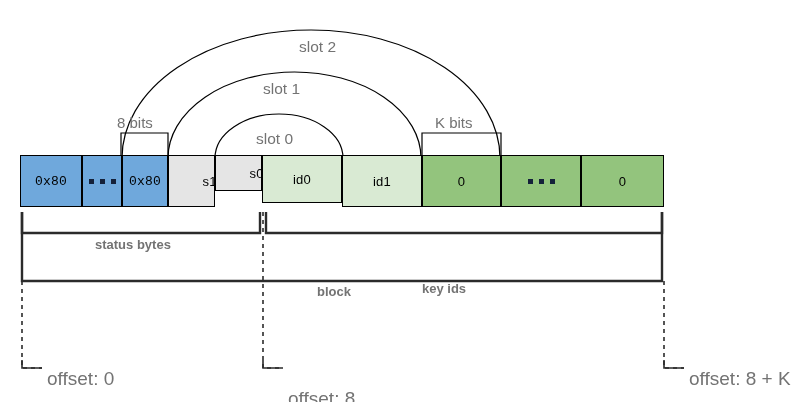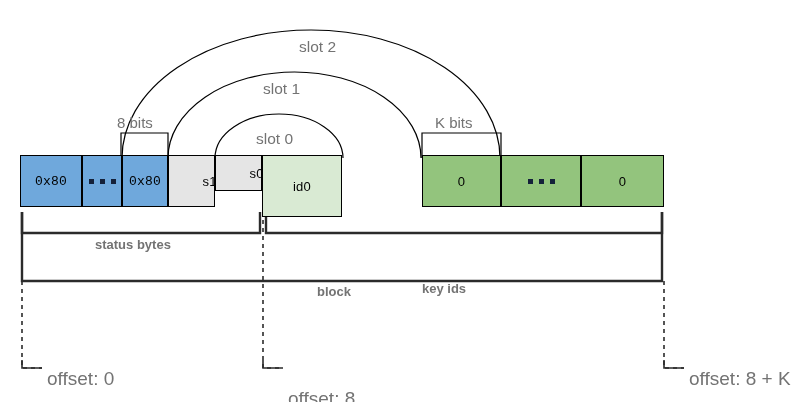--- a/index.html
+++ b/index.html
@@ -103,22 +103,23 @@
         <i></i>
       </span>
   </div>
 
   <div class="cell cell-blue-dark" style="left:122px; top:155px; width:46px; height:52px;">0x80</div>
 
   <div class="cell cell-blue-light" style="left:168px; top:155px; width:47px; height:52px;">s1</div>
 
   <div class="cell cell-blue-light" style="left:215px; top:155px; width:47px; height:36px;">s0</div>
 
-  <div class="cell cell-green-light" style="left:262px; top:155px; width:80px; height:62px;">id0</div>
+  <div class="cell cell-green-light" style="left:262px; top:155px; width:80px; height:48px;">id0</div>
 
+  <div class="cell cell-green-light" style="left:342px; top:155px; width:80px; height:52px;">id1</div>
 
   <div class="cell cell-green-dark" style="left:422px; top:155px; width:79px; height:52px;">0</div>
 
   <div class="cell cell-green-dark" style="left:501px; top:155px; width:80px; height:52px;">
     <span class="ellipsis">
         <i></i>
         <i></i>
         <i></i>
       </span>
   </div>

